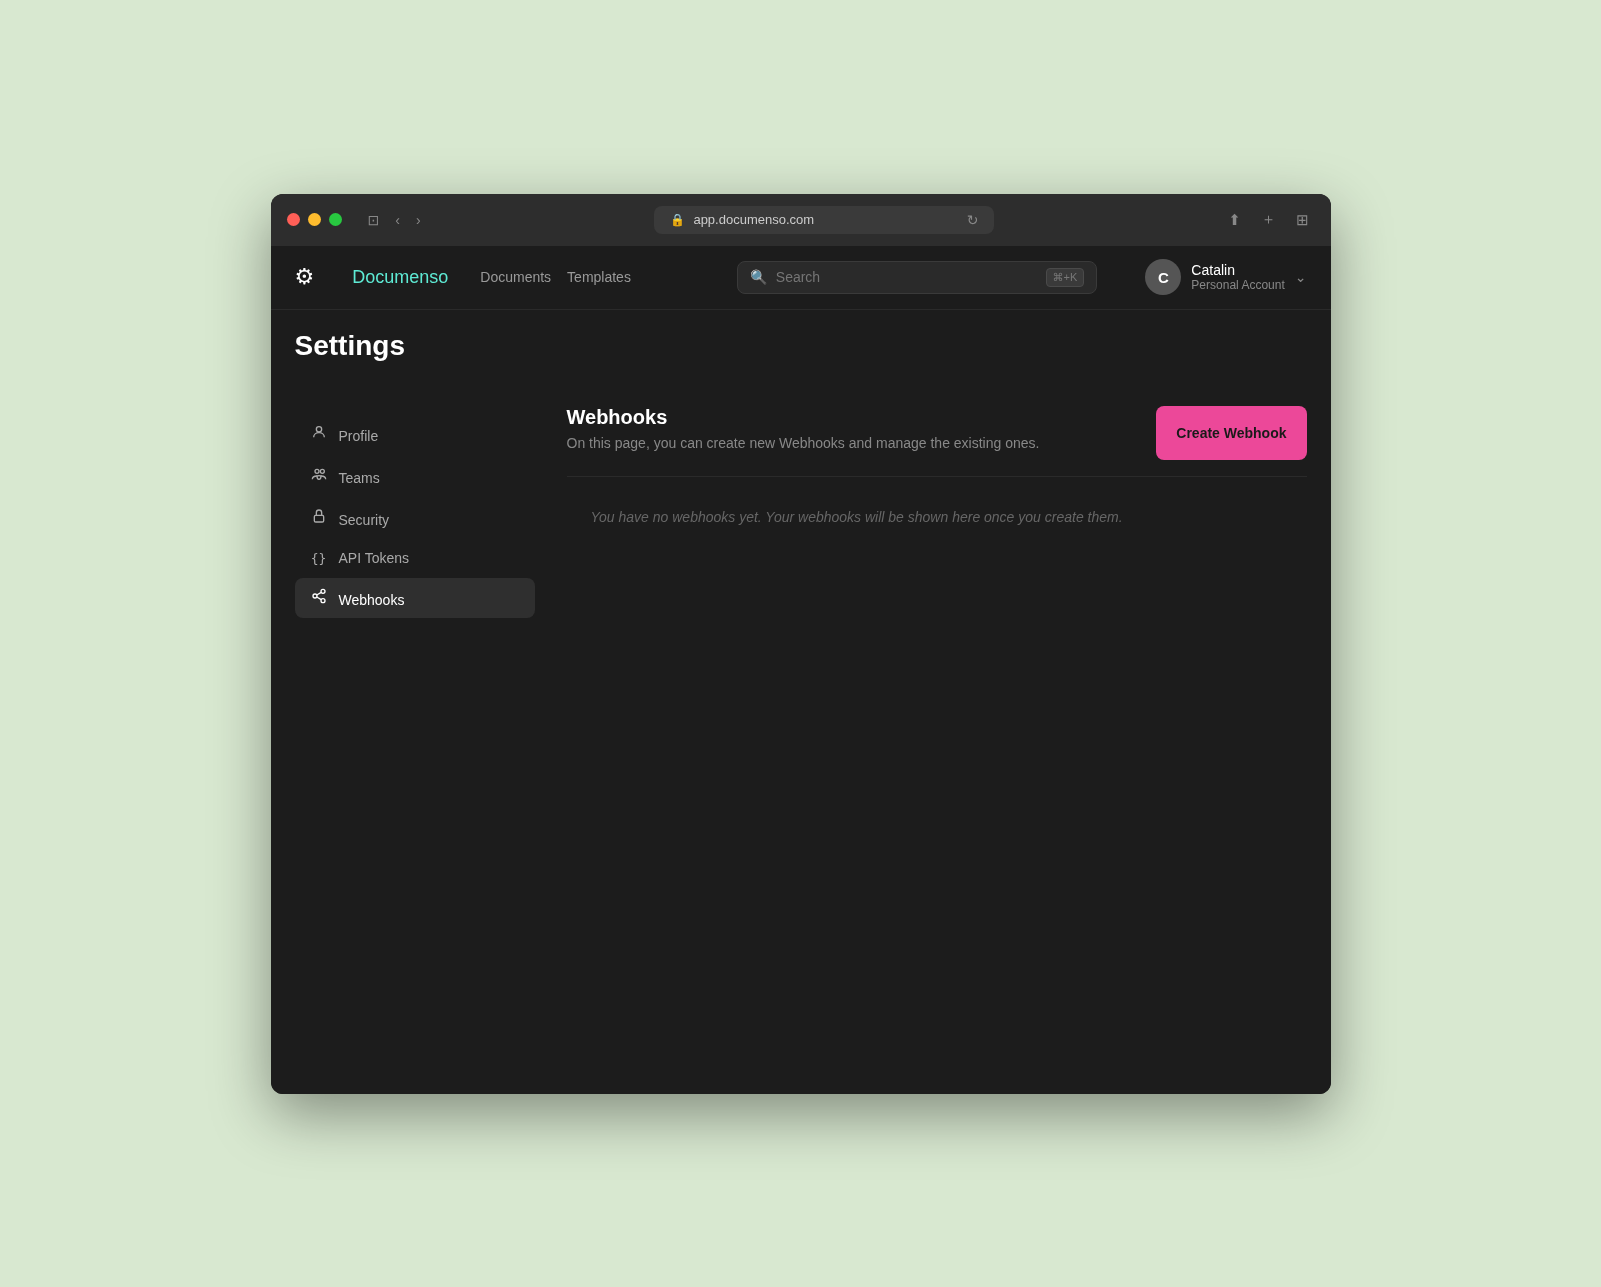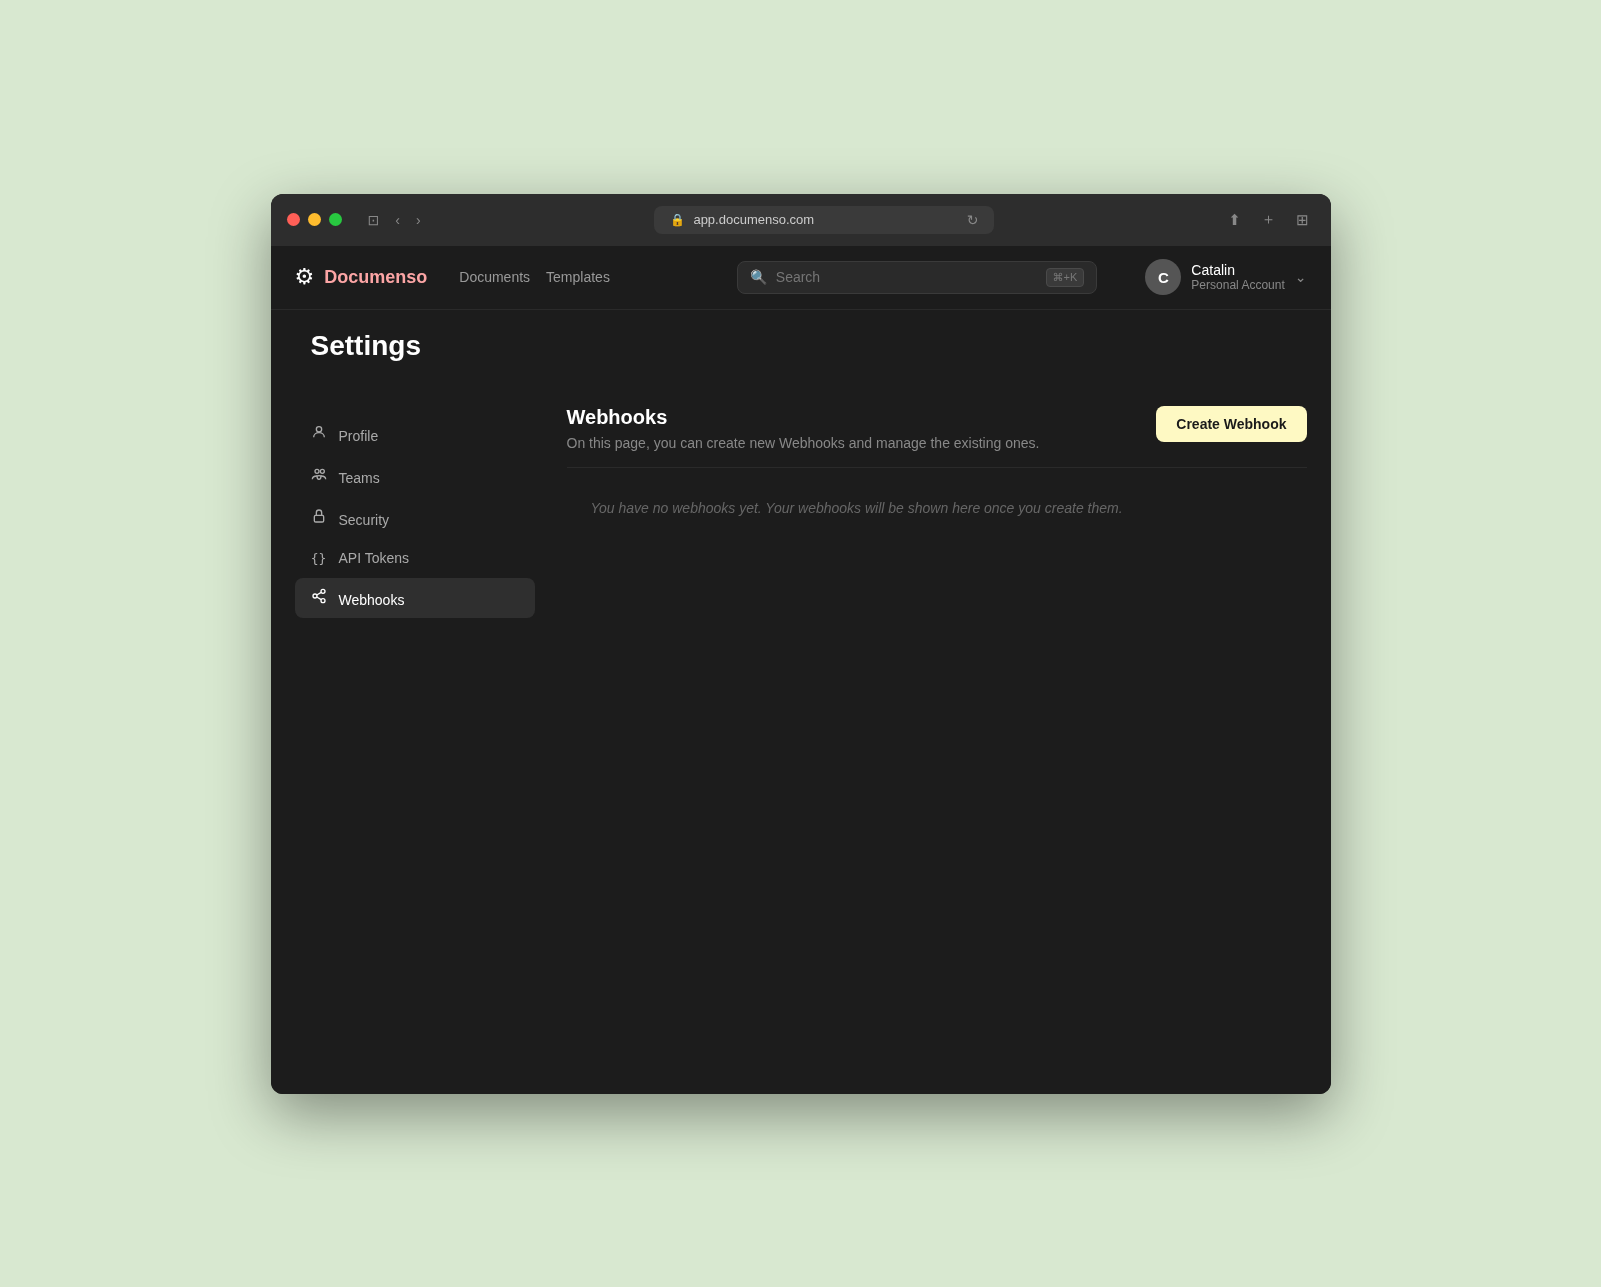--- a/index.html
+++ b/index.html
@@ -127,23 +127,24 @@
       align-items: center;
       gap: 10px;
     }
 
     .logo-icon {
       color: #fff;
       font-size: 22px;
     }
 
     .logo-text {
-      color: #fca5a5;
+      color: #5eead4;
       font-size: 18px;
-      font-weight: 700;
+      font-weight: 400;
+      margin-left: 28px;
     }
 
     .nav-links {
       display: flex;
       gap: 16px;
       align-items: center;
     }
 
     .nav-link {
       color: #999;
@@ -237,21 +238,20 @@
     
     .page-title-area {
       padding: 20px 24px 0 24px;
     }
 
     .page-title {
       color: #fff;
       font-size: 28px;
       font-weight: 700;
       margin-bottom: 20px;
-      margin-left: 16px;
     }
 
     
     .sidebar {
       width: 240px;
       flex-shrink: 0;
       padding-top: 8px;
     }
 
     .sidebar-item {
@@ -299,25 +299,25 @@
       font-weight: 600;
       margin-bottom: 6px;
     }
 
     .content-description {
       color: #888;
       font-size: 14px;
     }
 
     .create-btn {
-      background: #fef9c3;
+      background: #ec4899;
       color: #1a1a1a;
       border: none;
       border-radius: 8px;
-      padding: 10px 20px;
+      padding: 19px 20px;
       font-size: 14px;
       font-weight: 600;
       cursor: pointer;
       white-space: nowrap;
       flex-shrink: 0;
     }
 
     .empty-state {
       color: #666;
       font-size: 14px;

